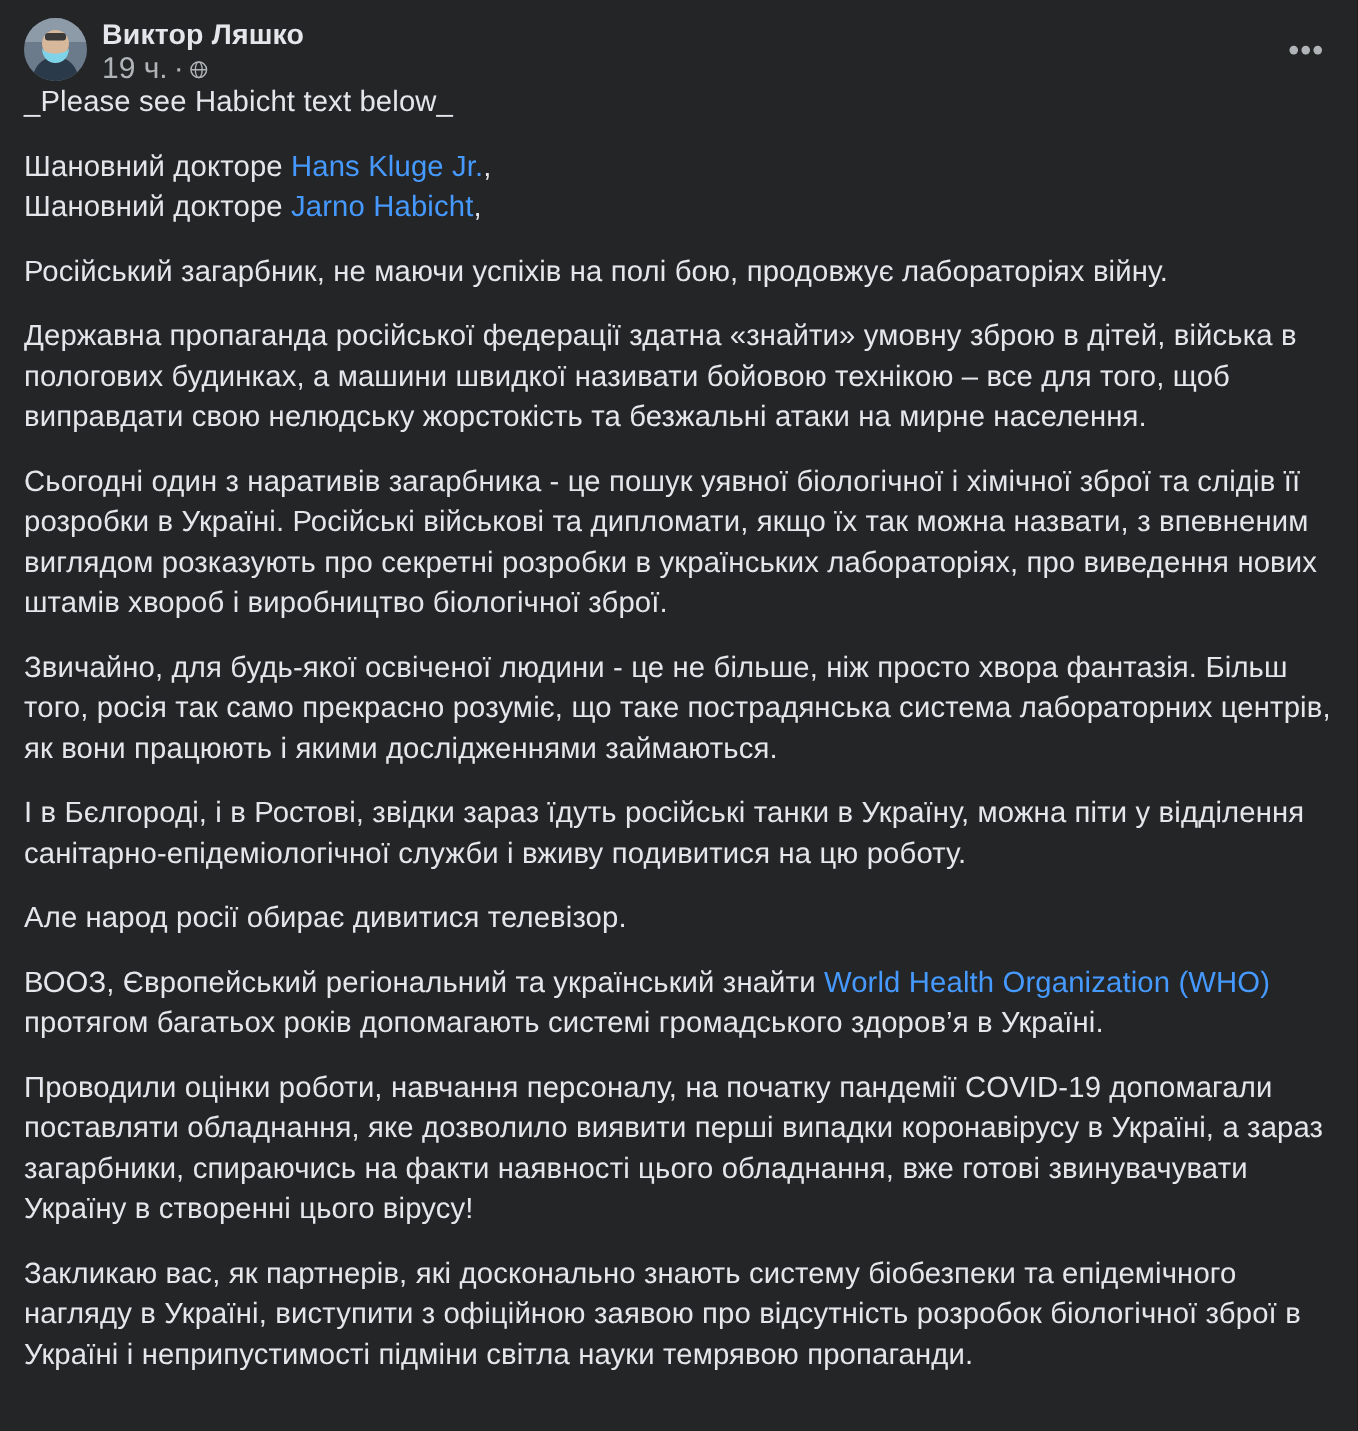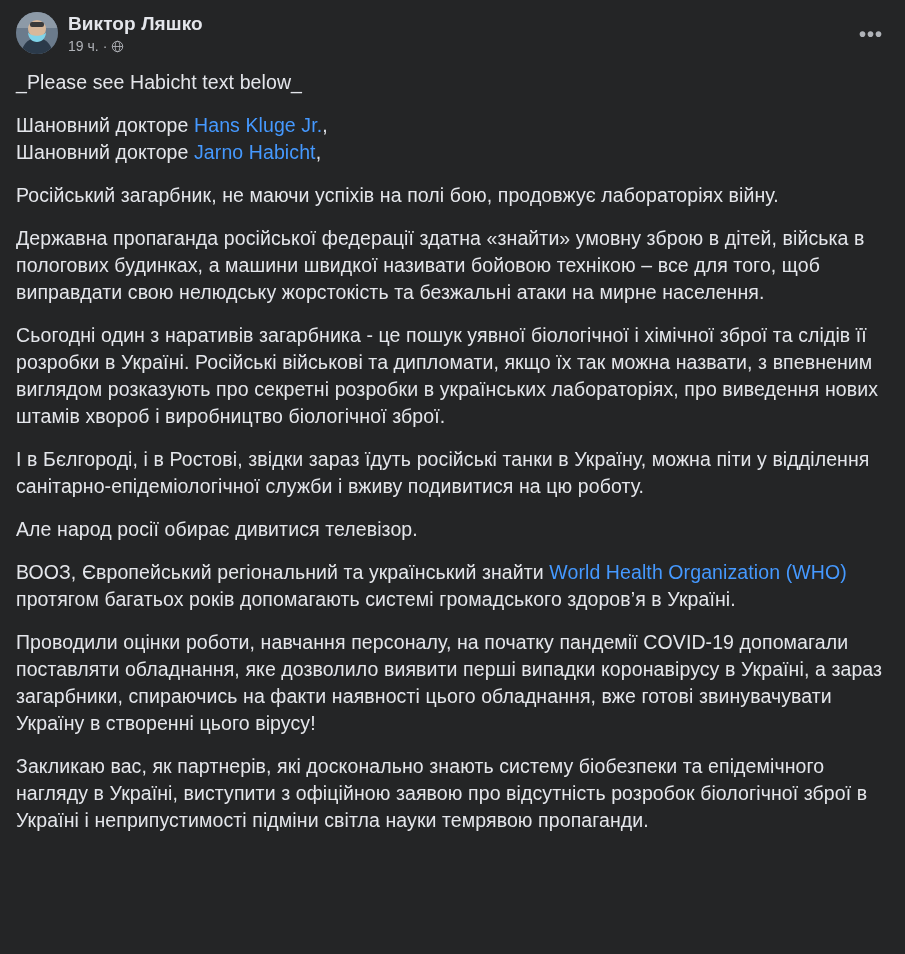--- a/index.html
+++ b/index.html
@@ -16,21 +16,20 @@
   }
   .post {
     width: 905px;
     min-height: 954px;
     background: #242526;
     padding: 12px 16px 10px 16px;
   }
   .post-header {
     display: flex;
     align-items: flex-start;
-    margin-bottom: 14px;
     position: relative;
   }
   .avatar {
     width: 42px;
     height: 42px;
     border-radius: 50%;
     overflow: hidden;
     flex: 0 0 auto;
     margin-right: 10px;
     background: #3a3b3c;
@@ -46,21 +45,21 @@
   .author-name {
     font-size: 19px;
     font-weight: bold;
     color: #e4e6eb;
     line-height: 22px;
     letter-spacing: 0.1px;
   }
   .meta-line {
     display: flex;
     align-items: center;
-    font-size: 14px;
+    font-size: 20px;
     color: #b0b3b8;
     line-height: 18px;
     margin-top: 2px;
   }
   .meta-sep {
     margin: 0 4px;
     color: #b0b3b8;
   }
   .globe-icon {
     display: inline-flex;
@@ -151,20 +150,21 @@
         <span>Шановний докторе </span><a class="link">Hans Kluge Jr.</a><span>,</span>
       </p>
       <p class="greet-line">
         <span>Шановний докторе </span><a class="link">Jarno Habicht</a><span>,</span>
       </p>
     </div>
 
     <p class="para">Російський загарбник, не маючи успіхів на полі бою, продовжує лабораторіях війну.</p>
     <p class="para">Державна пропаганда російської федерації здатна «знайти» умовну зброю в дітей, війська в пологових будинках, а машини швидкої називати бойовою технікою – все для того, щоб виправдати свою нелюдську жорстокість та безжальні атаки на мирне населення.</p>
     <p class="para">Сьогодні один з наративів загарбника - це пошук уявної біологічної і хімічної зброї та слідів її розробки в Україні. Російські військові та дипломати, якщо їх так можна назвати, з впевненим виглядом розказують про секретні розробки в українських лабораторіях, про виведення нових штамів хвороб і виробництво біологічної зброї.</p>
+    <p class="para">Звичайно, для будь-якої освіченої людини - це не більше, ніж просто хвора фантазія. Більш того, росія так само прекрасно розуміє, що таке пострадянська система лабораторних центрів, як вони працюють і якими дослідженнями займаються.</p>
     <p class="para">І в Бєлгороді, і в Ростові, звідки зараз їдуть російські танки в Україну, можна піти у відділення санітарно-епідеміологічної служби і вживу подивитися на цю роботу.</p>
     <p class="para">Але народ росії обирає дивитися телевізор.</p>
 
     <p class="para">
       <span>ВООЗ, Європейський регіональний та український знайти </span><a class="link">World Health Organization (WHO)</a><span> протягом багатьох років допомагають системі громадського здоров’я в Україні.</span>
     </p>
 
     <p class="para">Проводили оцінки роботи, навчання персоналу, на початку пандемії COVID-19 допомагали поставляти обладнання, яке дозволило виявити перші випадки коронавірусу в Україні, а зараз загарбники, спираючись на факти наявності цього обладнання, вже готові звинувачувати Україну в створенні цього вірусу!</p>
     <p class="para">Закликаю вас, як партнерів, які досконально знають систему біобезпеки та епідемічного нагляду в Україні, виступити з офіційною заявою про відсутність розробок біологічної зброї в Україні і неприпустимості підміни світла науки темрявою пропаганди.</p>
 

